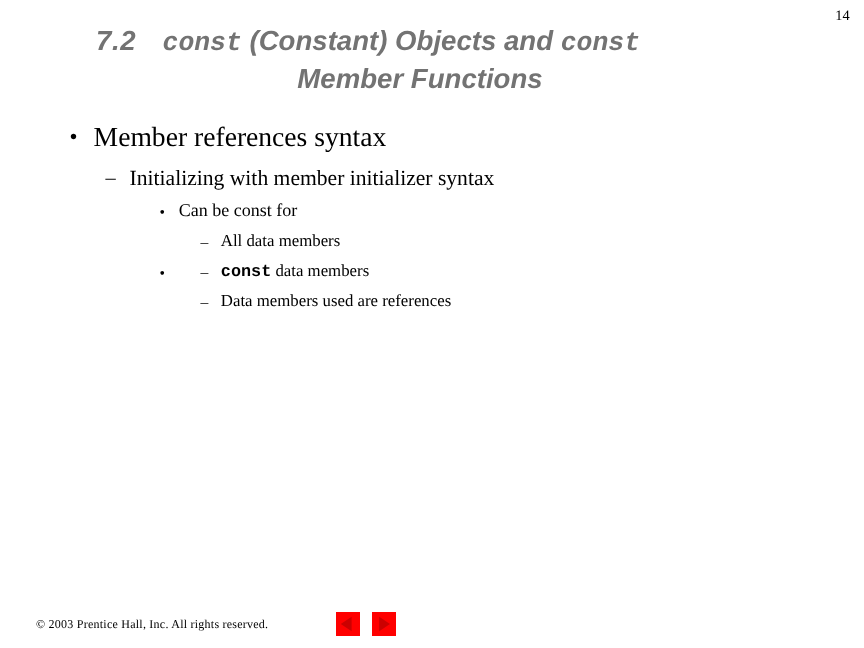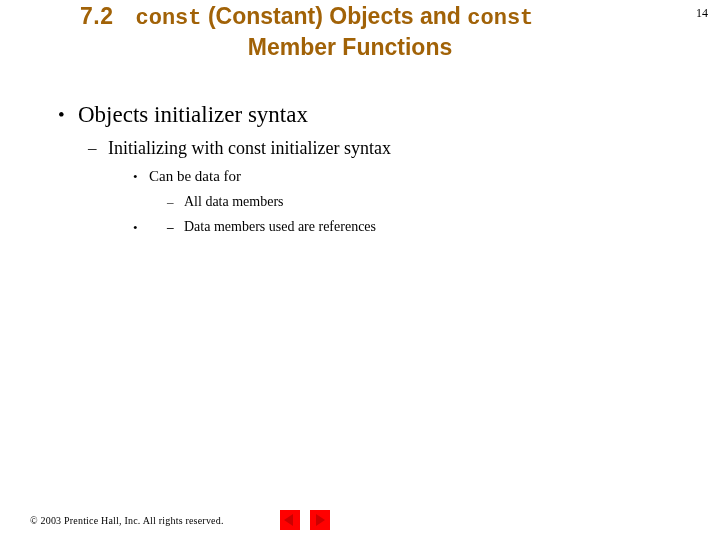--- a/index.html
+++ b/index.html
@@ -30,25 +30,26 @@
     font-family: "Liberation Serif", "DejaVu Serif", serif;
     font-size: 12px;
     line-height: 14px;
     color: #000000;
   }
 
   
   .title-block {
     position: absolute;
     left: 40px;
-    top: 2px;
+    top: 20px;
     width: 620px;
     text-align: center;
-    color: #a16207;
+    color: #737373;
     font-weight: bold;
+    font-style: italic;
   }
   .title-line {
     font-family: "Liberation Sans", "DejaVu Sans", sans-serif;
     font-size: 23px;
     line-height: 29px;
     letter-spacing: 0px;
     white-space: nowrap;
   }
   .title-line.line1 { text-align: left; padding-left: 40px; }
   .title-line.line2 { }
@@ -188,44 +189,45 @@
 
   <div class="title-block">
     <div class="title-line line1"><span class="sec-num">7.2</span><span class="gap-wide"></span><span class="mono-title">const</span><span> (Constant) Objects and </span><span class="mono-title">const</span></div>
     <div class="title-line line2">Member Functions</div>
   </div>
 
   <div class="body-block">
 
     <div class="bullet-row lvl1">
       <span class="bullet-mark">•</span>
-      <span class="bullet-text">Objects initializer syntax</span>
+      <span class="bullet-text">Member references syntax</span>
     </div>
 
     <div class="bullet-row lvl2">
       <span class="bullet-mark">–</span>
-      <span class="bullet-text">Initializing with const initializer syntax</span>
+      <span class="bullet-text">Initializing with member initializer syntax</span>
     </div>
 
     <div class="bullet-row lvl3">
       <span class="bullet-mark">•</span>
-      <span class="bullet-text">Can be data for</span>
+      <span class="bullet-text">Can be const for</span>
     </div>
 
     <div class="bullet-row lvl4">
       <span class="bullet-mark">–</span>
       <span class="bullet-text">All data members</span>
     </div>
 
     <div class="bullet-row lvl3">
       <span class="bullet-mark">•</span>
     </div>
 
     <div class="bullet-row lvl4">
       <span class="bullet-mark">–</span>
+      <span class="bullet-text"><span class="mono-body">const</span><span> data members</span></span>
     </div>
 
     <div class="bullet-row lvl4">
       <span class="bullet-mark">–</span>
       <span class="bullet-text">Data members used are references</span>
     </div>
 
   </div>
 
   <div class="footer">

